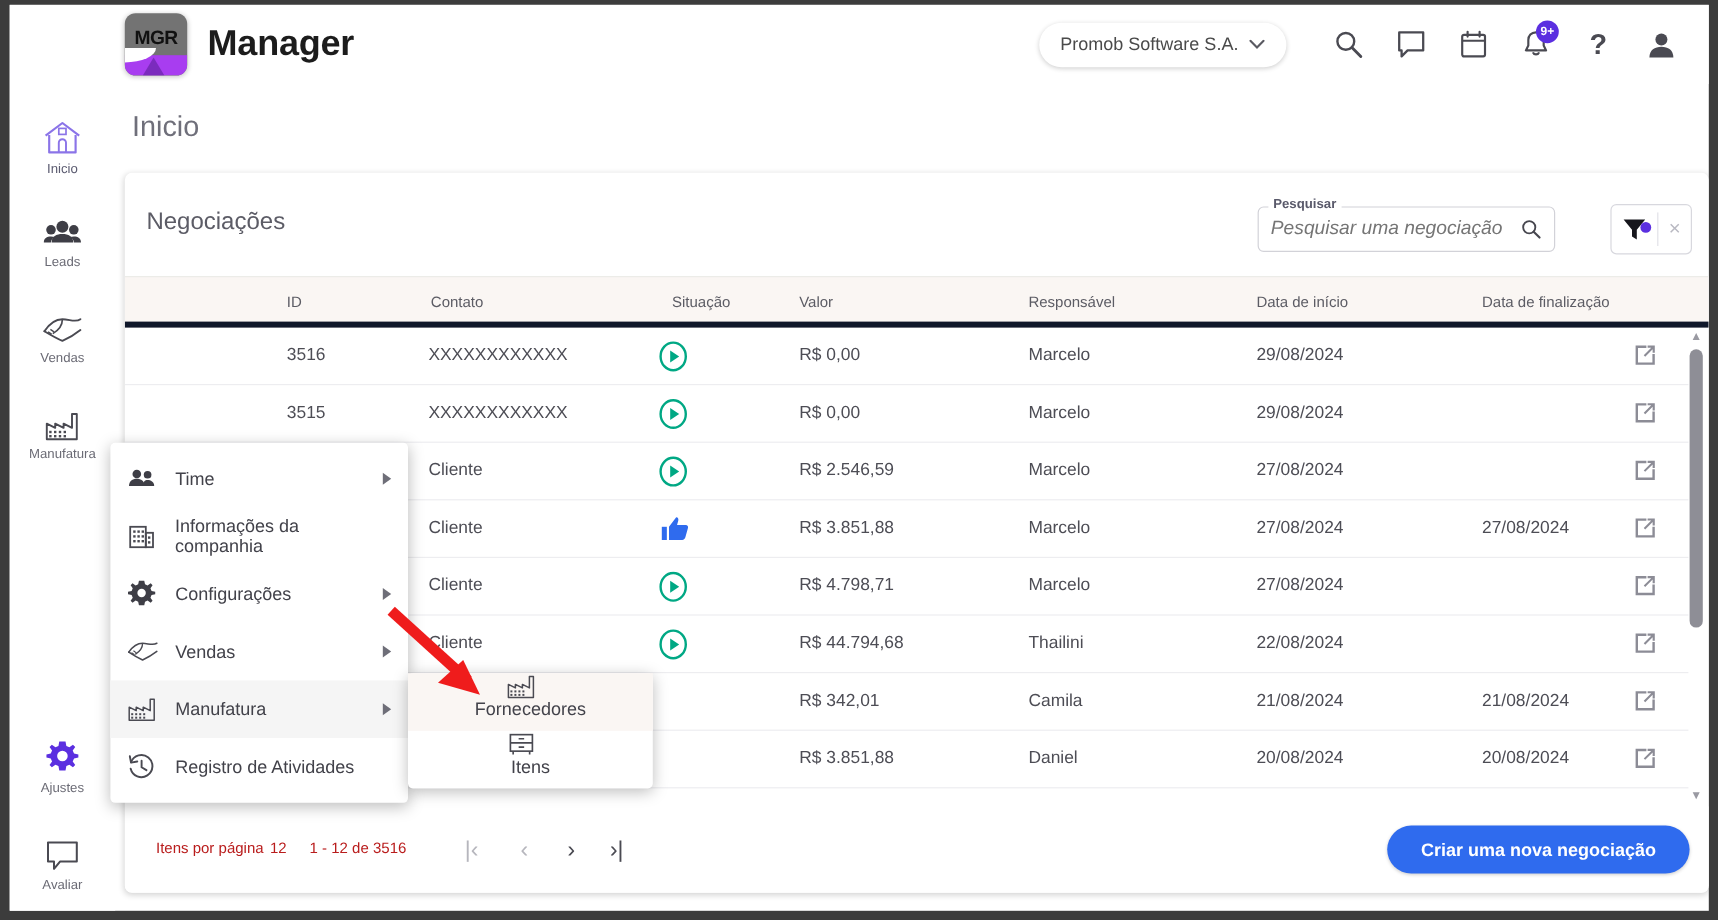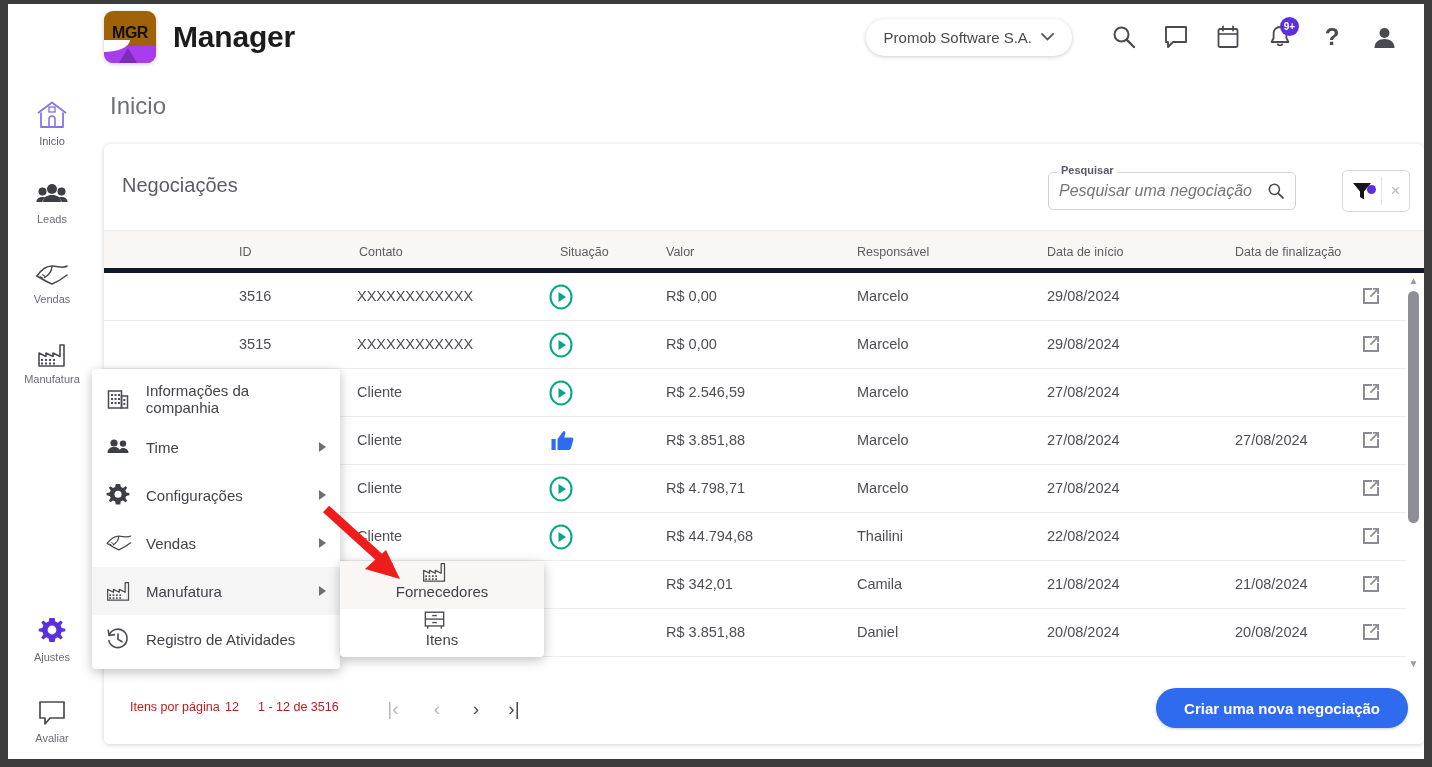--- a/index.html
+++ b/index.html
@@ -19,21 +19,21 @@
 
   
   .topbar {
     position: absolute; left: 0; top: 0; width: 1416px; height: 66px;
     background: #fff;
     display: flex; align-items: center;
   }
   .brand { display: flex; align-items: center; margin-left: 96px; }
   .logo {
     width: 52px; height: 52px; border-radius: 9px;
-    background: #a16207;
+    background: #737373;
     box-shadow: 0 1px 4px rgba(0,0,0,.22);
     position: relative; overflow: hidden;
     display: flex; align-items: center; justify-content: center;
   }
   .logo-text {
     font-size: 16px; font-weight: bold; letter-spacing: -.5px;
     color: #111; margin-top: -9px; font-family: "Liberation Sans", sans-serif;
   }
   .logo-wave {
     position: absolute; left: 0; bottom: 0; width: 52px; height: 17px;
@@ -573,20 +573,33 @@
       <div class="foot-text" style="left:154px">1 - 12 de 3516</div>
       <div class="pager-btn disabled" style="left:272px">|‹</div>
       <div class="pager-btn disabled" style="left:316px">‹</div>
       <div class="pager-btn" style="left:355px">›</div>
       <div class="pager-btn" style="left:393px">›|</div>
       <button class="cta">Criar uma nova negociação</button>
     </div>
   </div>
 
   <div class="ctx-menu">
+
+    <div class="ctx-item">
+      <div class="ctx-ic">
+        <svg width="24" height="24" viewBox="0 0 24 24">
+          <circle cx="8" cy="8" r="3.6" fill="#3e3e46"></circle>
+          <circle cx="17" cy="8.6" r="3.2" fill="#3e3e46"></circle>
+          <path d="M1.5 18 C1.5 13.8 4.5 12 8 12 C11.5 12 14.5 13.8 14.5 18 Z" fill="#3e3e46"></path>
+          <path d="M13 18 C13 14.6 14.8 13 17 13 C19.5 13 22.5 14.4 22.5 18 Z" fill="#3e3e46"></path>
+        </svg>
+      </div>
+      <div class="ctx-label">Time</div>
+      <div class="ctx-arrow"></div>
+    </div>
 
     <div class="ctx-item">
       <div class="ctx-ic">
         <svg width="24" height="24" viewBox="0 0 24 24">
           <rect x="2.5" y="4" width="13" height="17" stroke="#4a4a52" stroke-width="1.5" fill="none"></rect>
           <rect x="15.5" y="9" width="6" height="12" stroke="#4a4a52" stroke-width="1.5" fill="none"></rect>
           <g fill="#4a4a52">
             <rect x="5" y="7" width="2" height="2"></rect>
               <rect x="8.5" y="7" width="2" height="2"></rect>
               <rect x="12" y="7" width="2" height="2"></rect>
@@ -599,33 +612,20 @@
             <rect x="17.3" y="12" width="2" height="2"></rect>
               <rect x="17.3" y="16" width="2" height="2"></rect>
           </g>
         </svg>
       </div>
       <div class="ctx-label">Informações da companhia</div>
     </div>
 
     <div class="ctx-item">
       <div class="ctx-ic">
-        <svg width="24" height="24" viewBox="0 0 24 24">
-          <circle cx="8" cy="8" r="3.6" fill="#3e3e46"></circle>
-          <circle cx="17" cy="8.6" r="3.2" fill="#3e3e46"></circle>
-          <path d="M1.5 18 C1.5 13.8 4.5 12 8 12 C11.5 12 14.5 13.8 14.5 18 Z" fill="#3e3e46"></path>
-          <path d="M13 18 C13 14.6 14.8 13 17 13 C19.5 13 22.5 14.4 22.5 18 Z" fill="#3e3e46"></path>
-        </svg>
-      </div>
-      <div class="ctx-label">Time</div>
-      <div class="ctx-arrow"></div>
-    </div>
-
-    <div class="ctx-item">
-      <div class="ctx-ic">
         <svg width="24" height="24" viewBox="0 0 26 26">
           <path d="M13 1 L15.4 1 L16.1 4.3 L18.4 5.3 L21.2 3.4 L22.9 5.1 L21 7.9 L22 10.2 L25.3 10.9 L25.3 13.3 L22 14 L21 16.3 L22.9 19.1 L21.2 20.8 L18.4 18.9 L16.1 19.9 L15.4 23.2 L13 23.2 L10.6 23.2 L9.9 19.9 L7.6 18.9 L4.8 20.8 L3.1 19.1 L5 16.3 L4 14 L0.7 13.3 L0.7 10.9 L4 10.2 L5 7.9 L3.1 5.1 L4.8 3.4 L7.6 5.3 L9.9 4.3 L10.6 1 Z" fill="#3e3e46"></path>
           <circle cx="13" cy="12.1" r="3.8" fill="#fff"></circle>
         </svg>
       </div>
       <div class="ctx-label">Configurações</div>
       <div class="ctx-arrow"></div>
     </div>
 
     <div class="ctx-item">

